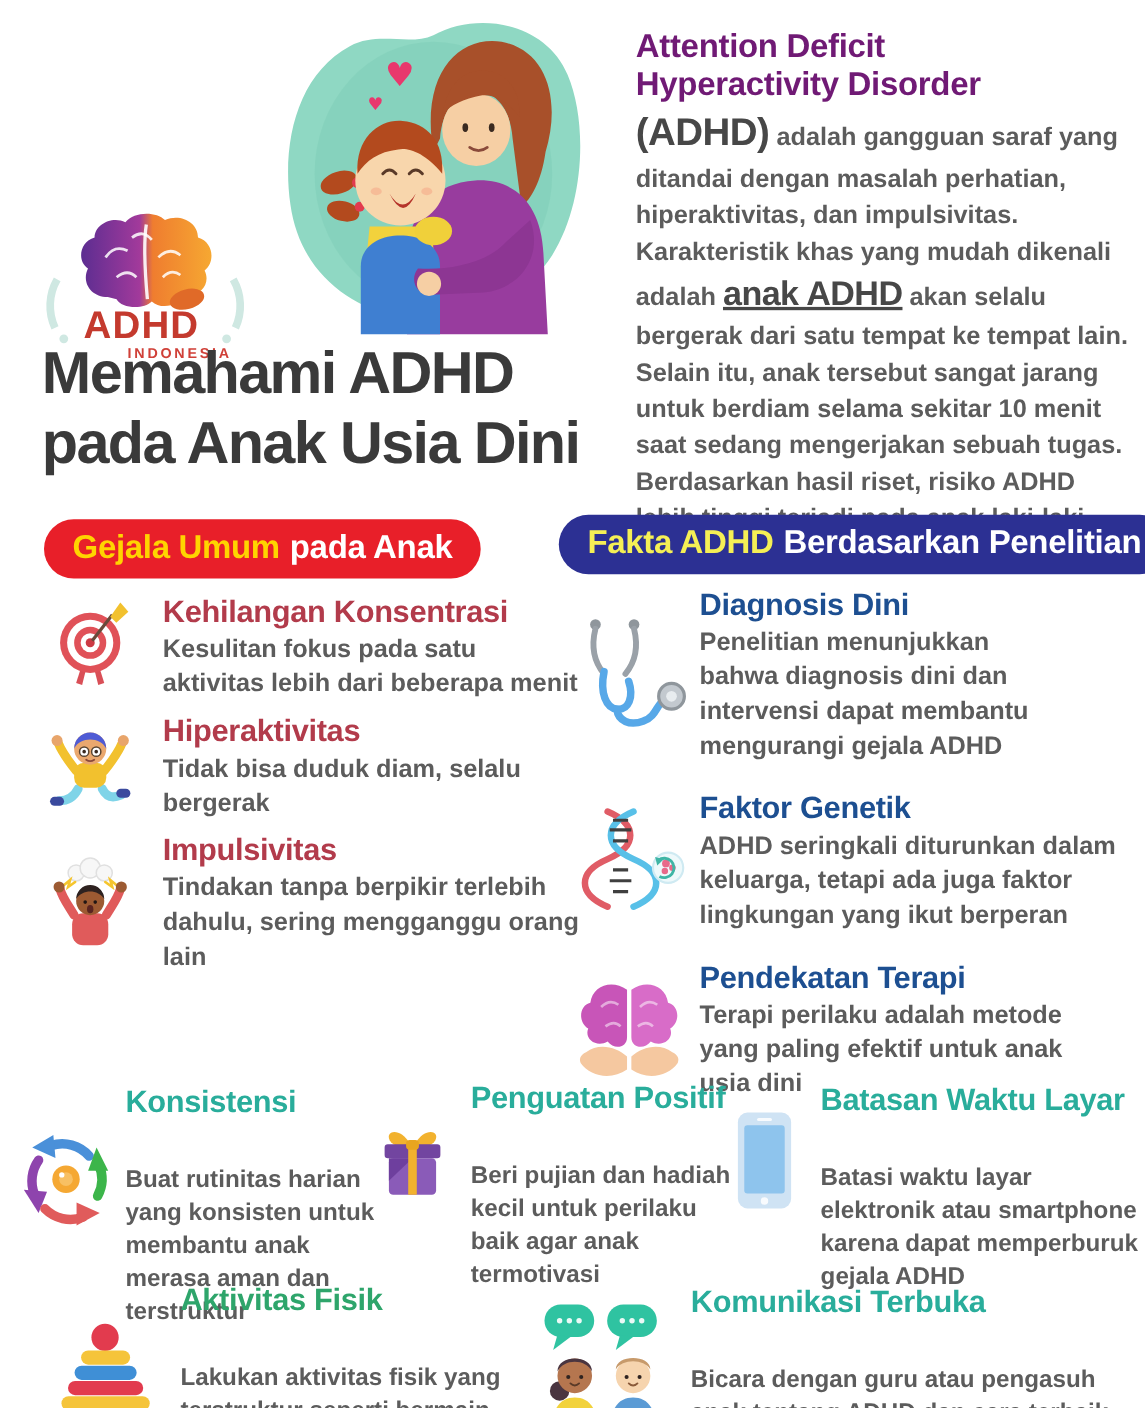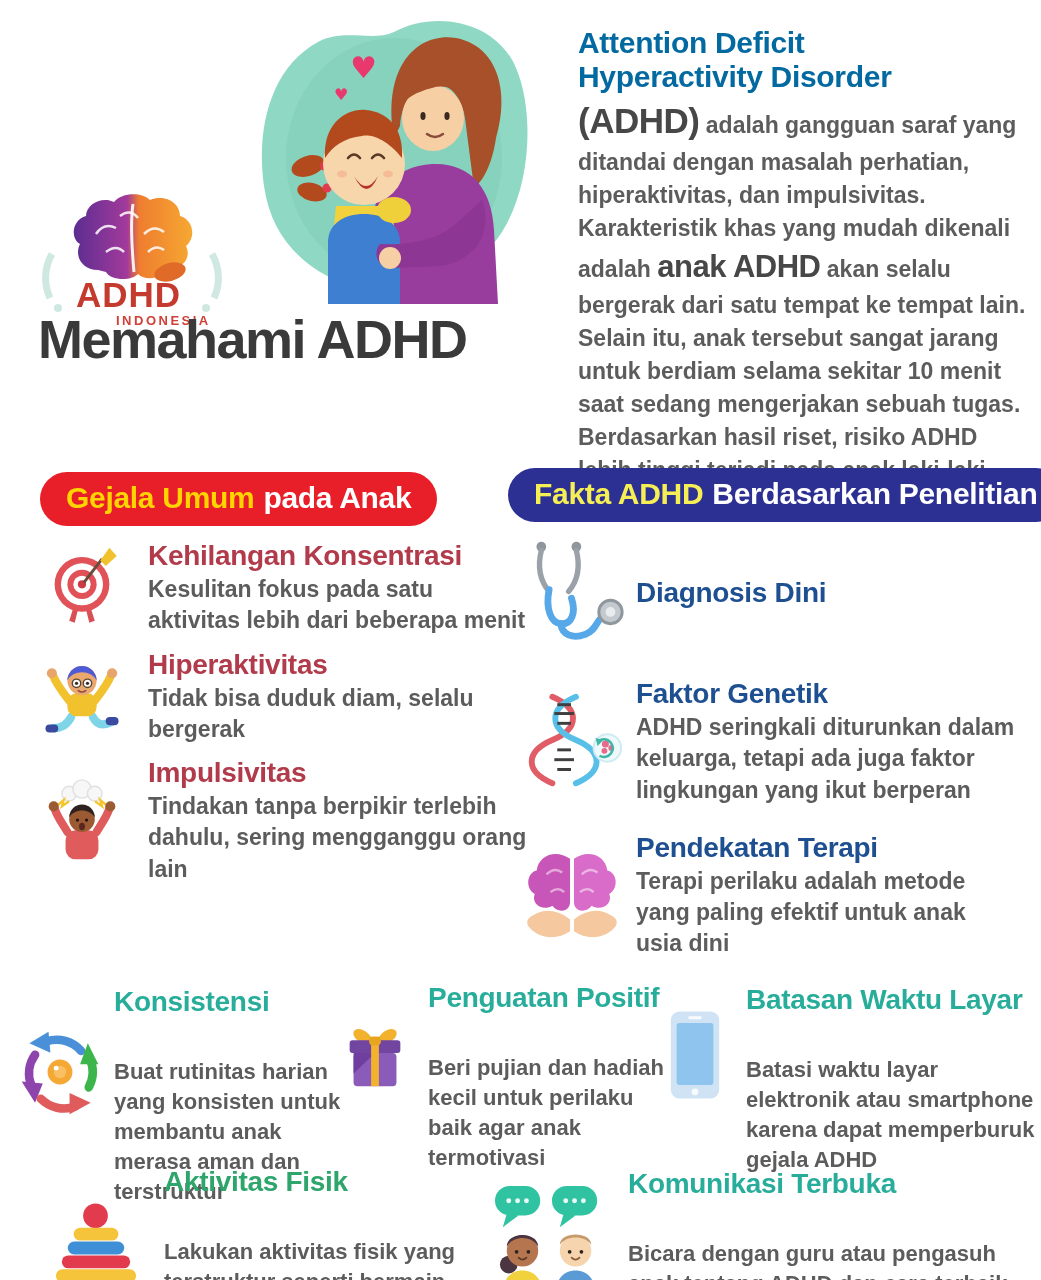--- a/index.html
+++ b/index.html
@@ -6,24 +6,24 @@
   .page{
     position:relative;width:1041px;height:1280px;background:#ffffff;overflow:hidden;
     font-family:"Liberation Sans","DejaVu Sans",sans-serif;
   }
   
   .logo{position:absolute;left:34px;top:192px;width:196px;height:142px;}
   
   .hero{position:absolute;left:244px;top:6px;width:300px;height:298px;}
   
   .intro{position:absolute;left:578px;top:26px;width:456px;color:#4c4c4c;}
-  .intro-h{font-size:30px;font-weight:800;color:#0369a1;line-height:1.14;letter-spacing:-0.3px;}
+  .intro-h{font-size:30px;font-weight:800;color:#701a75;line-height:1.14;letter-spacing:-0.3px;}
   .intro-p{margin-top:2px;font-size:23px;font-weight:600;color:#5c5c5c;line-height:1.43;}
   .intro-abbrev{font-size:35px;font-weight:800;color:#474747;letter-spacing:-0.5px;text-align:right;}
-  .intro-highlight{font-size:31px;font-weight:800;color:#474747;letter-spacing:-0.5px;}
+  .intro-highlight{font-size:31px;font-weight:800;color:#474747;letter-spacing:-0.5px;text-decoration:underline;}
   
   .title{position:absolute;left:38px;top:308px;width:545px;font-size:54px;font-weight:800;
          color:#3a3a3a;line-height:1.18;letter-spacing:-1.5px;}
   
   .badge{display:inline-block;border-radius:999px;padding:9px 26px 11px 26px;font-size:30px;
          font-weight:800;letter-spacing:-0.3px;white-space:nowrap;}
   .badge .hl{margin-right:9px;}
   .badge-red{background:#e81f29;}
   .badge-red .hl{color:#ffd400;}
   .badge-red .rest{color:#ffffff;}
@@ -137,20 +137,21 @@
   </div>
 
   <div class="intro">
     <div class="intro-h">Attention Deficit</div>
     <div class="intro-h">Hyperactivity Disorder</div>
     <p class="intro-p"><span class="intro-abbrev">(ADHD)</span><span> adalah gangguan saraf yang ditandai dengan masalah perhatian, hiperaktivitas, dan impulsivitas. Karakteristik khas yang mudah dikenali adalah </span><span class="intro-highlight">anak ADHD</span><span> akan selalu bergerak dari satu tempat ke tempat lain. Selain itu, anak tersebut sangat jarang untuk berdiam selama sekitar 10 menit saat sedang mengerjakan sebuah tugas. Berdasarkan hasil riset, risiko ADHD lebih tinggi terjadi pada anak laki-laki dibandingkan dengan perempuan.</span></p>
   </div>
 
   <div class="title">
     <div>Memahami ADHD</div>
+    <div>pada Anak Usia Dini</div>
   </div>
 
   <div class="symptoms">
     <div class="badge badge-red">
       <span class="hl">Gejala Umum</span><span class="rest">pada Anak</span>
     </div>
     <div class="sym-items">
       <div class="item sym-item">
         <span class="icn">
           <svg width="88" height="92" viewBox="0 0 92 92">
@@ -237,20 +238,21 @@
             <path d="M26,14 C22,30 24,44 34,56" stroke="#9aa1a8" stroke-width="5.5" fill="none" stroke-linecap="round"></path>
             <path d="M62,14 C66,30 64,44 54,56" stroke="#9aa1a8" stroke-width="5.5" fill="none" stroke-linecap="round"></path>
             <path d="M34,54 C30,74 36,88 46,89 C57,90 62,78 57,63" stroke="#57a8e8" stroke-width="7" fill="none" stroke-linecap="round"></path>
             <path d="M46,89 C47,100 58,105 71,100 C83,96 83,84 90,81" stroke="#57a8e8" stroke-width="7" fill="none" stroke-linecap="round"></path>
             <circle cx="97" cy="77" r="12" fill="#c3c9cf" stroke="#8f969c" stroke-width="3"></circle>
             <circle cx="97" cy="77" r="5" fill="#e8ecef"></circle>
           </svg>
         </span>
         <div class="txt">
           <div class="item-title fact-title">Diagnosis Dini</div>
+          <div class="item-desc" style="max-width:340px">Penelitian menunjukkan bahwa diagnosis dini dan intervensi dapat membantu mengurangi gejala ADHD</div>
         </div>
       </div>
       <div class="item fact-item">
         <span class="icn">
           <svg width="110" height="100" viewBox="0 0 112 100">
             <path d="M36,4 C64,16 64,36 36,48 C8,60 8,80 36,92" stroke="#e05c66" stroke-width="6" fill="none" stroke-linecap="round"></path>
             <path d="M60,4 C32,16 32,36 60,48 C88,60 88,80 60,92" stroke="#58c0e8" stroke-width="6" fill="none" stroke-linecap="round"></path>
             <line x1="41" y1="12" x2="55" y2="12" stroke="#3f3f3f" stroke-width="3"></line>
             <line x1="38" y1="21" x2="58" y2="21" stroke="#3f3f3f" stroke-width="3"></line>
             <line x1="41" y1="31" x2="55" y2="31" stroke="#3f3f3f" stroke-width="3"></line>

